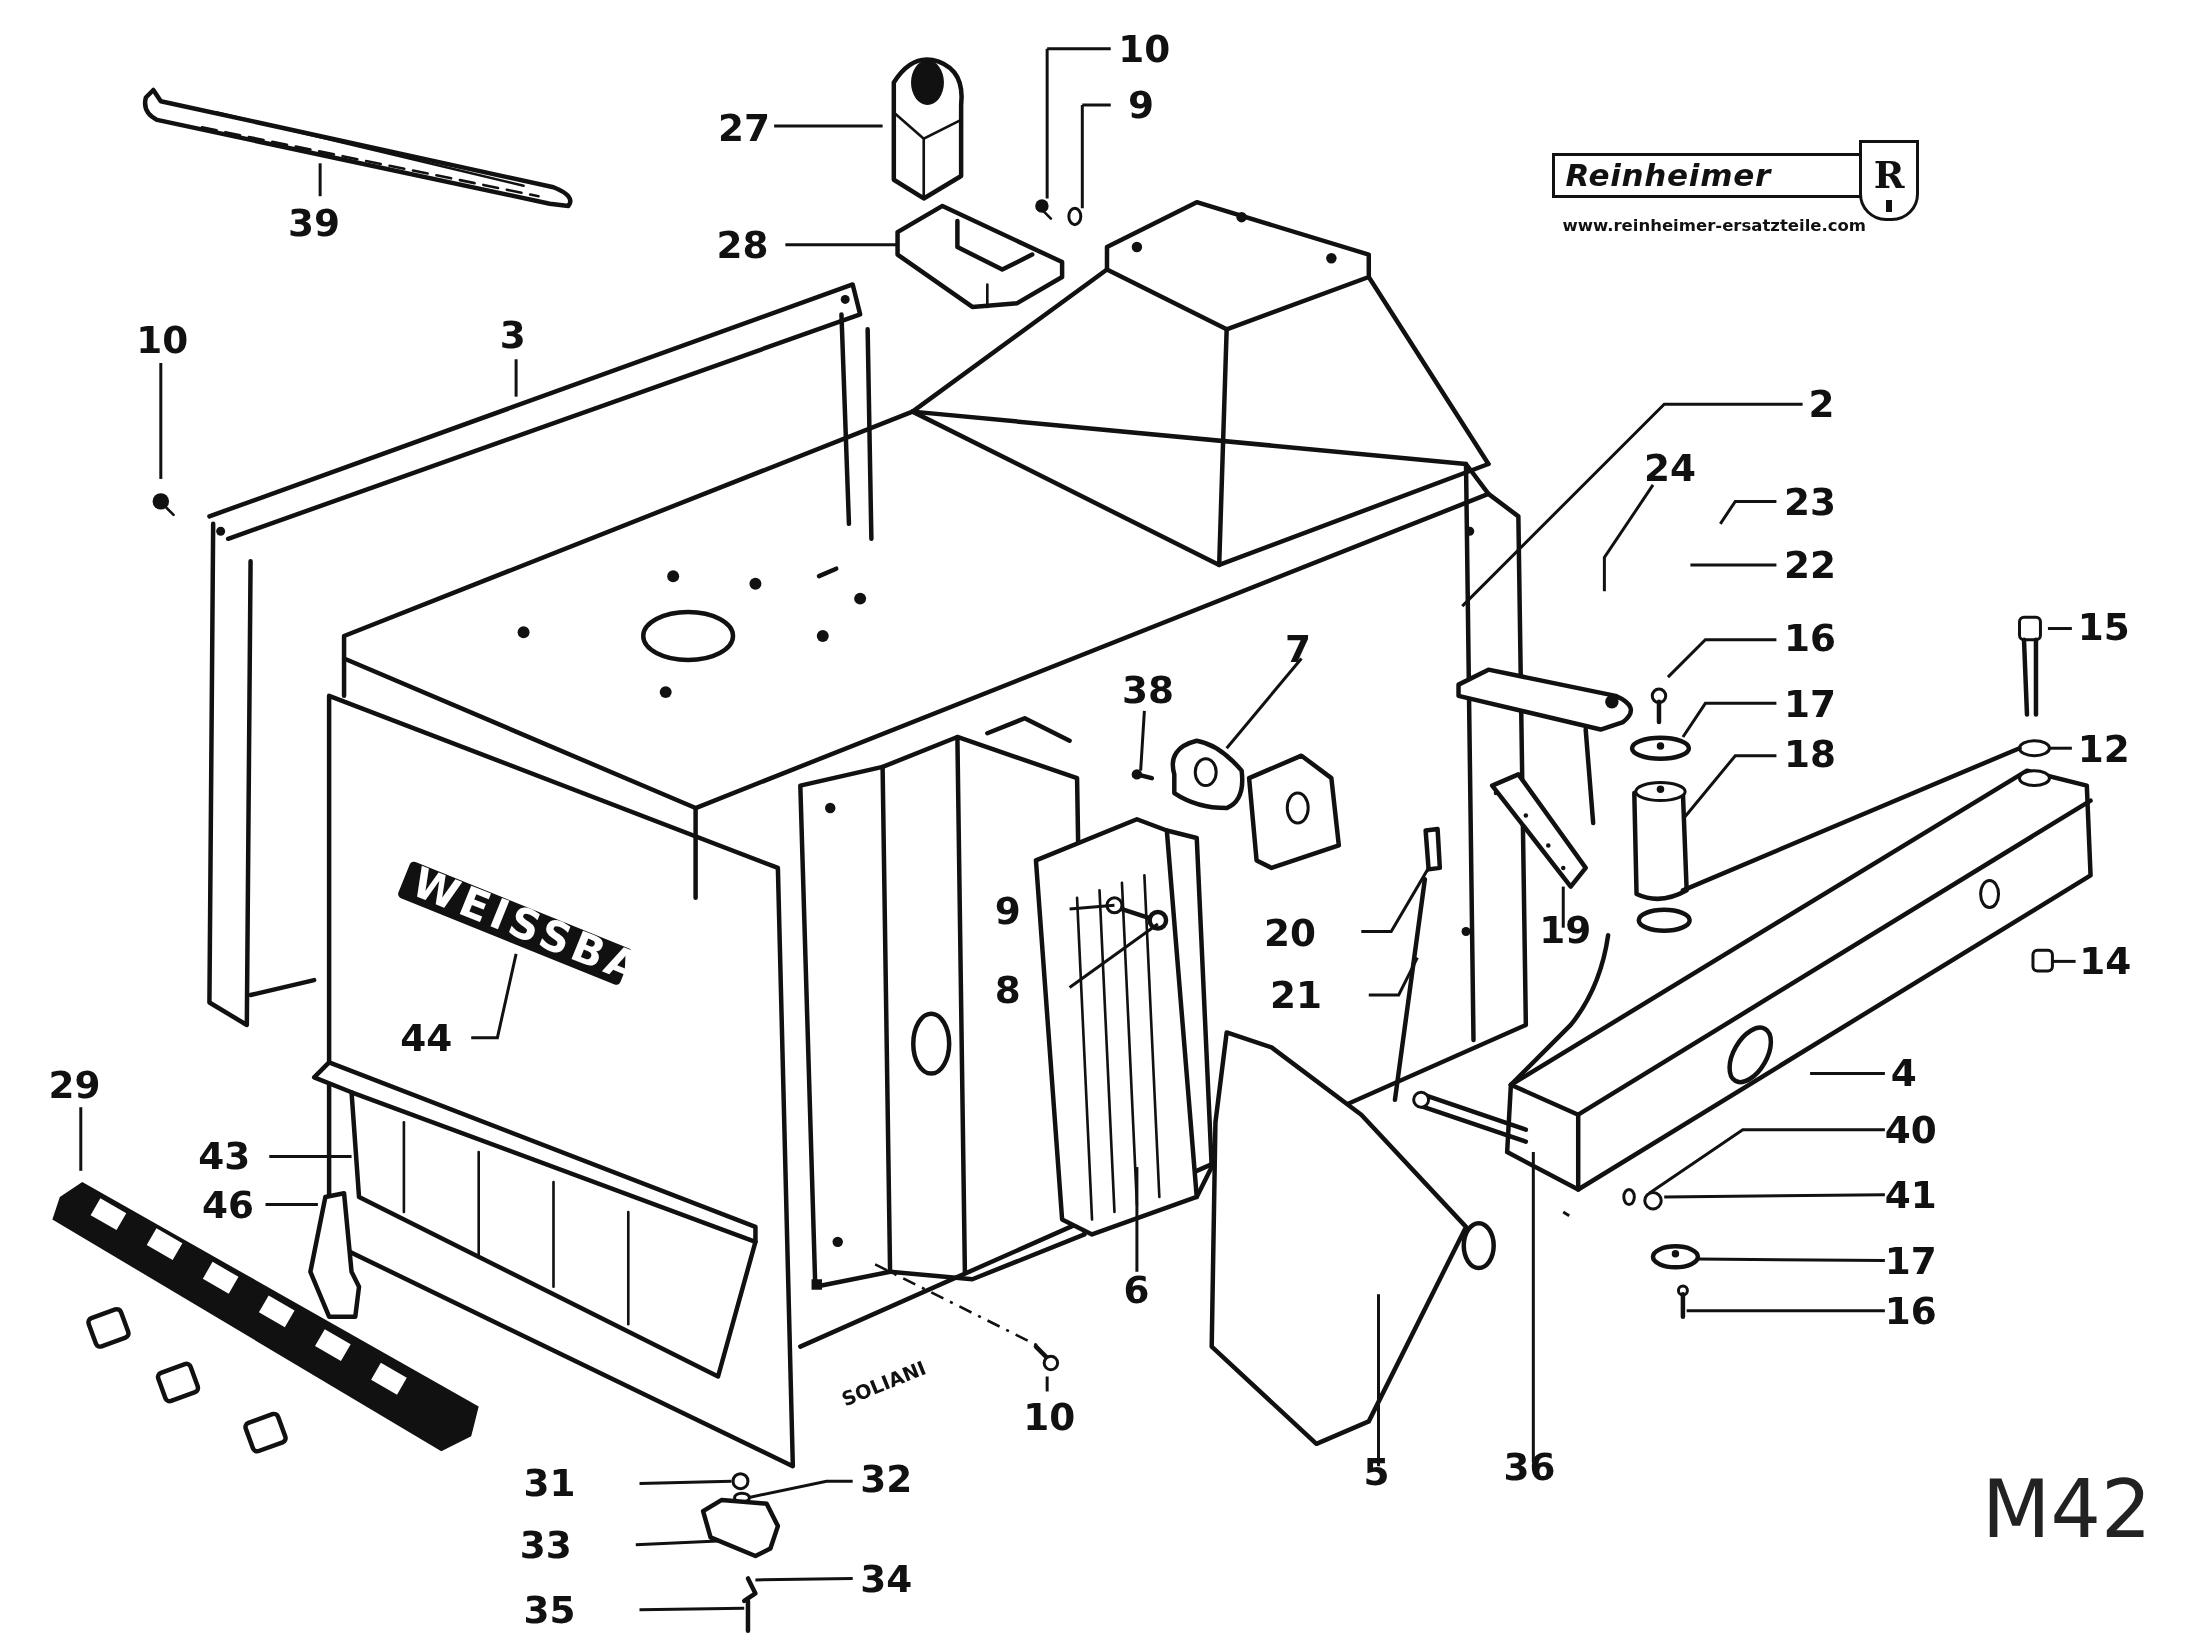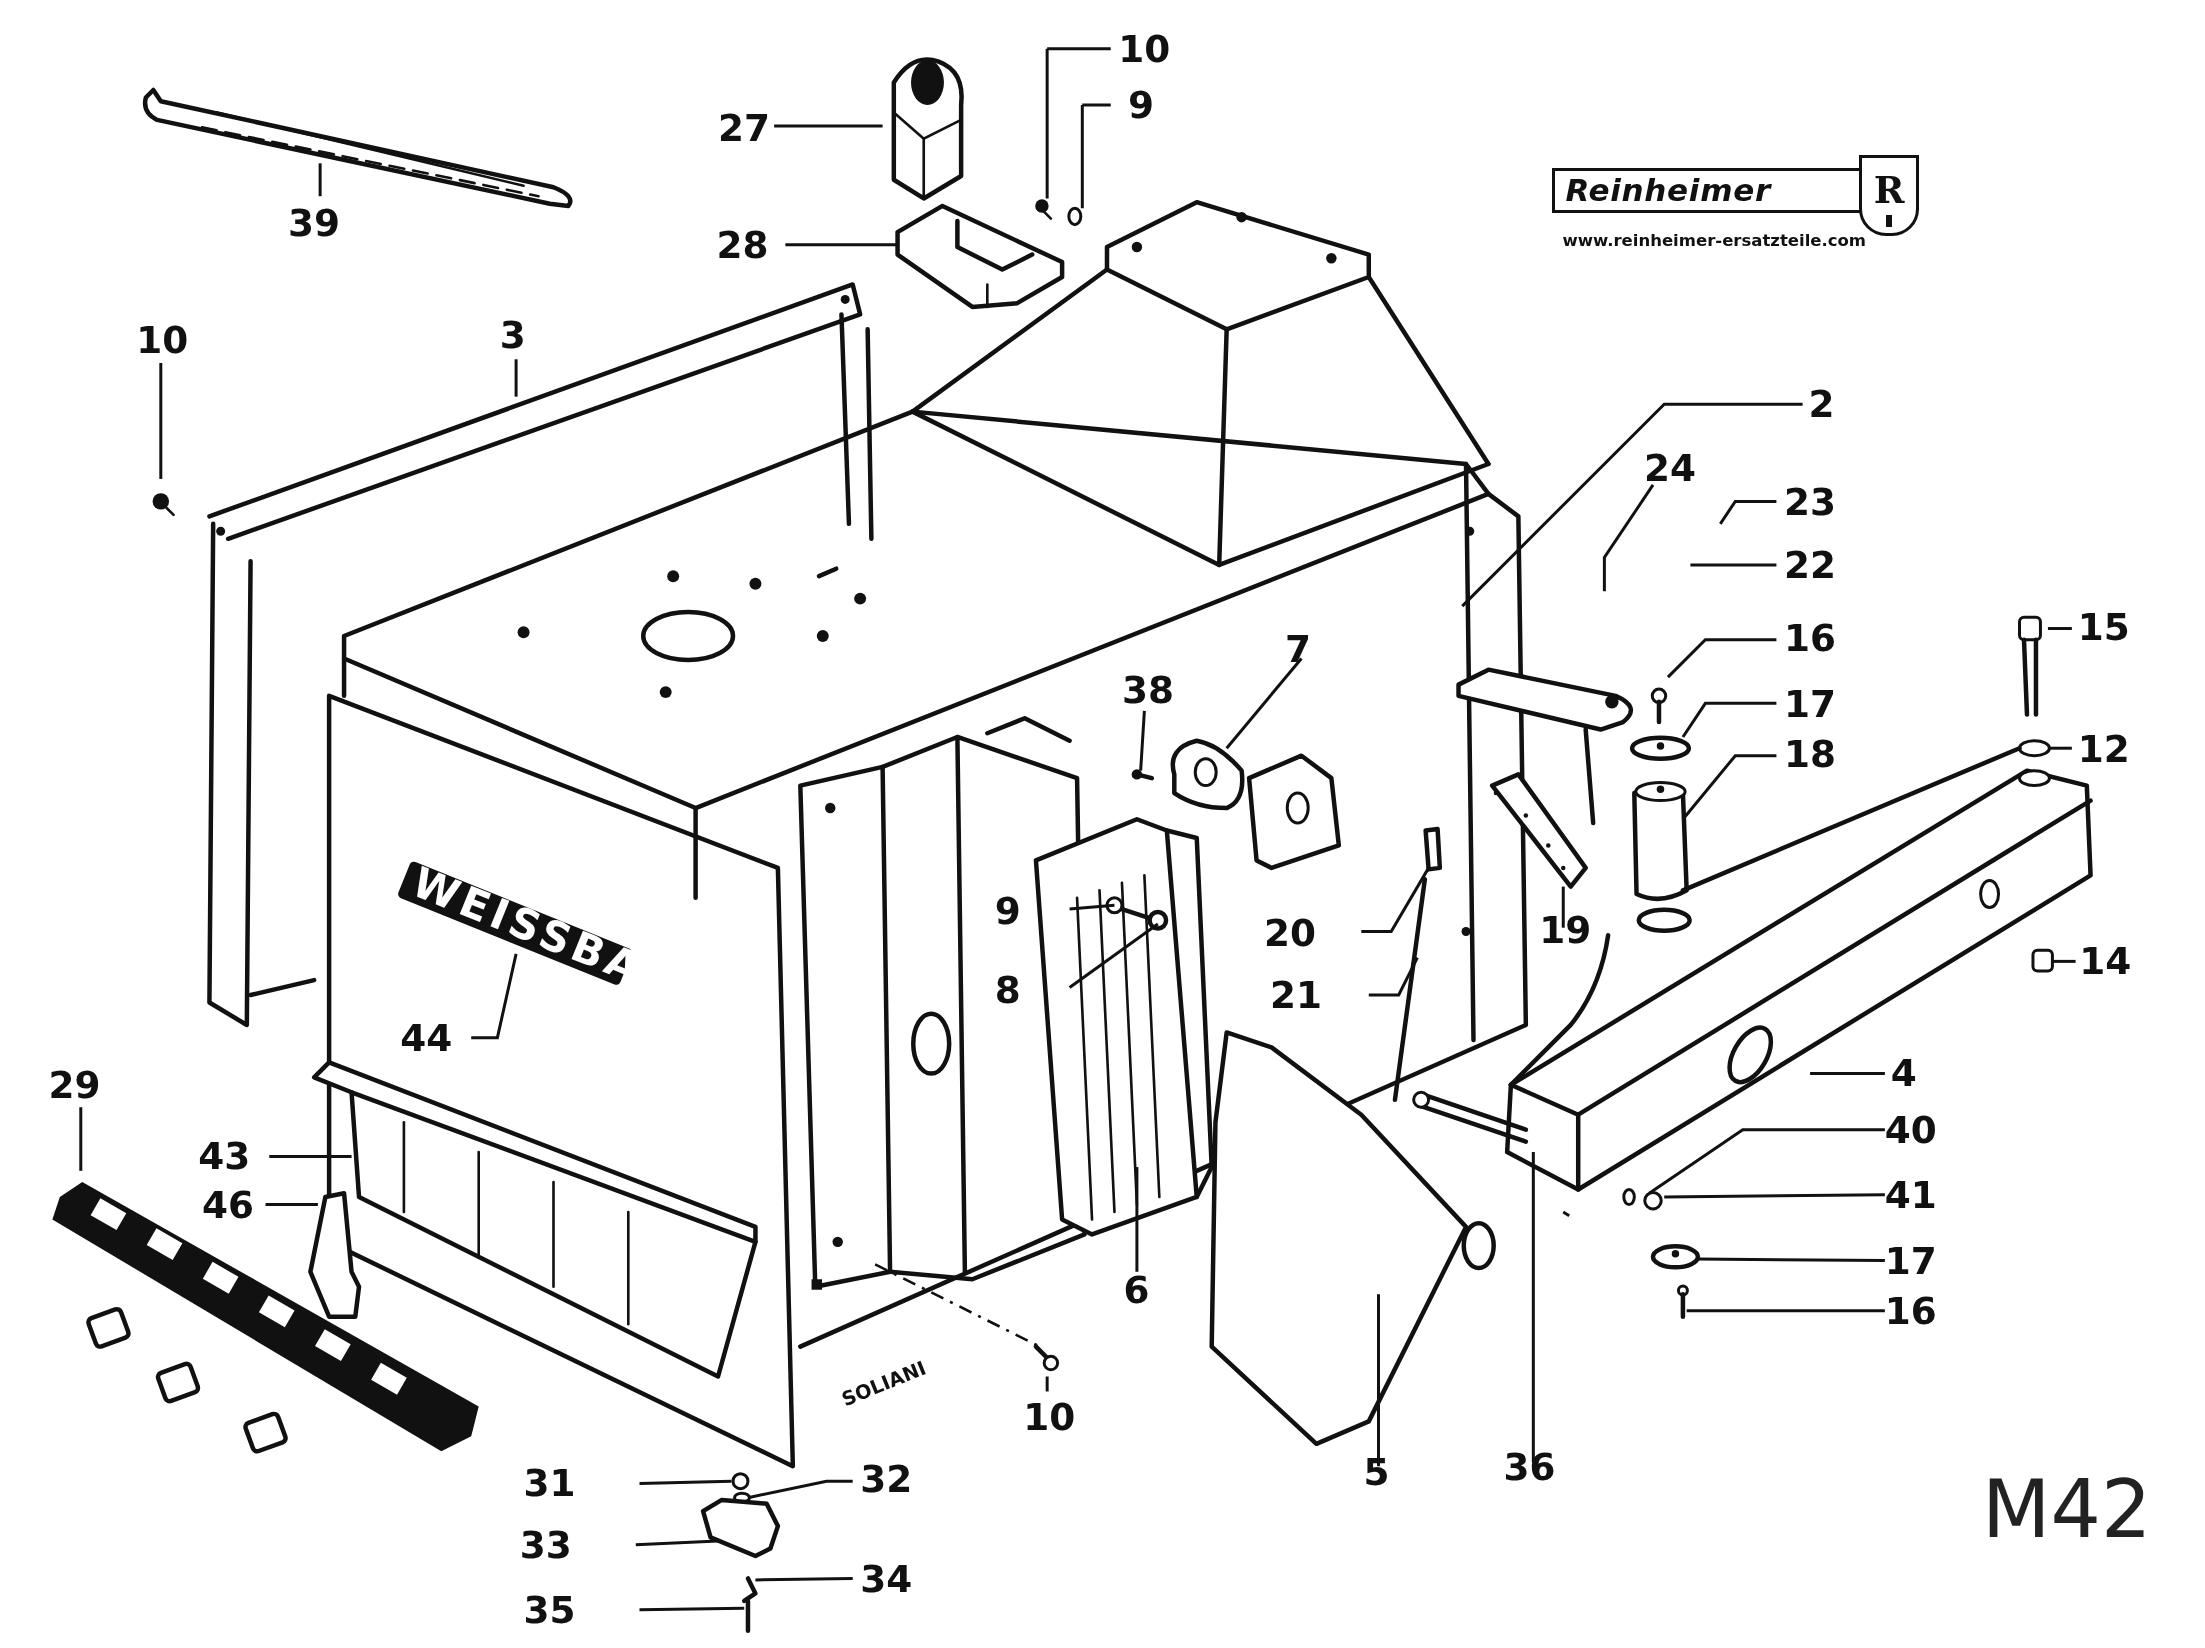--- a/index.html
+++ b/index.html
@@ -11,21 +11,21 @@
   .ln-dash { fill: none; stroke: #111; stroke-width: 3.5; stroke-dasharray: 18 10 4 10; }
   .leader { fill: none; stroke: #111; stroke-width: 4; }
   .fill-dark { fill: #111; }
   .fill-white { fill: #fff; stroke: #111; stroke-width: 6; stroke-linejoin: round; }
   .callout { font-family: "DejaVu Sans", sans-serif; font-weight: bold; font-size: 50px; fill: #111; }
   .brand-text { font-family: "DejaVu Sans", sans-serif; font-weight: bold; font-size: 56px; letter-spacing: 6px; fill: #fff; }
   .sig { font-family: "DejaVu Sans", sans-serif; font-size: 26px; font-weight: bold; fill: #111; }
   .plate-id { font-family: "DejaVu Sans", sans-serif; font-size: 106px; fill: #222; font-weight: normal; }
 
   
-  #logo { position: absolute; left: 1552px; top: 150px; width: 389px; height: 120px; text-decoration: underline; }
+  #logo { position: absolute; left: 1552px; top: 135px; width: 389px; height: 120px; text-decoration: underline; }
   #logo .box { position: absolute; left: 0; top: 18px; width: 329px; height: 39px; border: 3px solid #111; background: #fff; }
   #logo .name { position: absolute; left: 13.5px; top: 22.4px; font-family: "DejaVu Sans", sans-serif; font-weight: bold; font-style: italic; font-size: 31px; color: #111; letter-spacing: 0.7px; }
   #logo .shield { position: absolute; left: 307px; top: 4.5px; width: 54px; height: 75px; border: 3.7px solid #111; border-radius: 0 0 27px 27px; background: #fff; }
   #logo .shield-letter { position: absolute; left: 0; width: 54px; top: 10.5px; text-align: center; font-family: "DejaVu Serif", serif; font-weight: bold; font-size: 37px; color: #111; }
   #logo .shield-bar { position: absolute; left: 24px; top: 57px; width: 6px; height: 12px; background: #111; }
   #logo .url { position: absolute; left: 10.5px; top: 81px; font-family: "DejaVu Sans", sans-serif; font-weight: bold; font-size: 16.5px; color: #111; white-space: nowrap; }
 </style>
 </head>
 <body>
 

